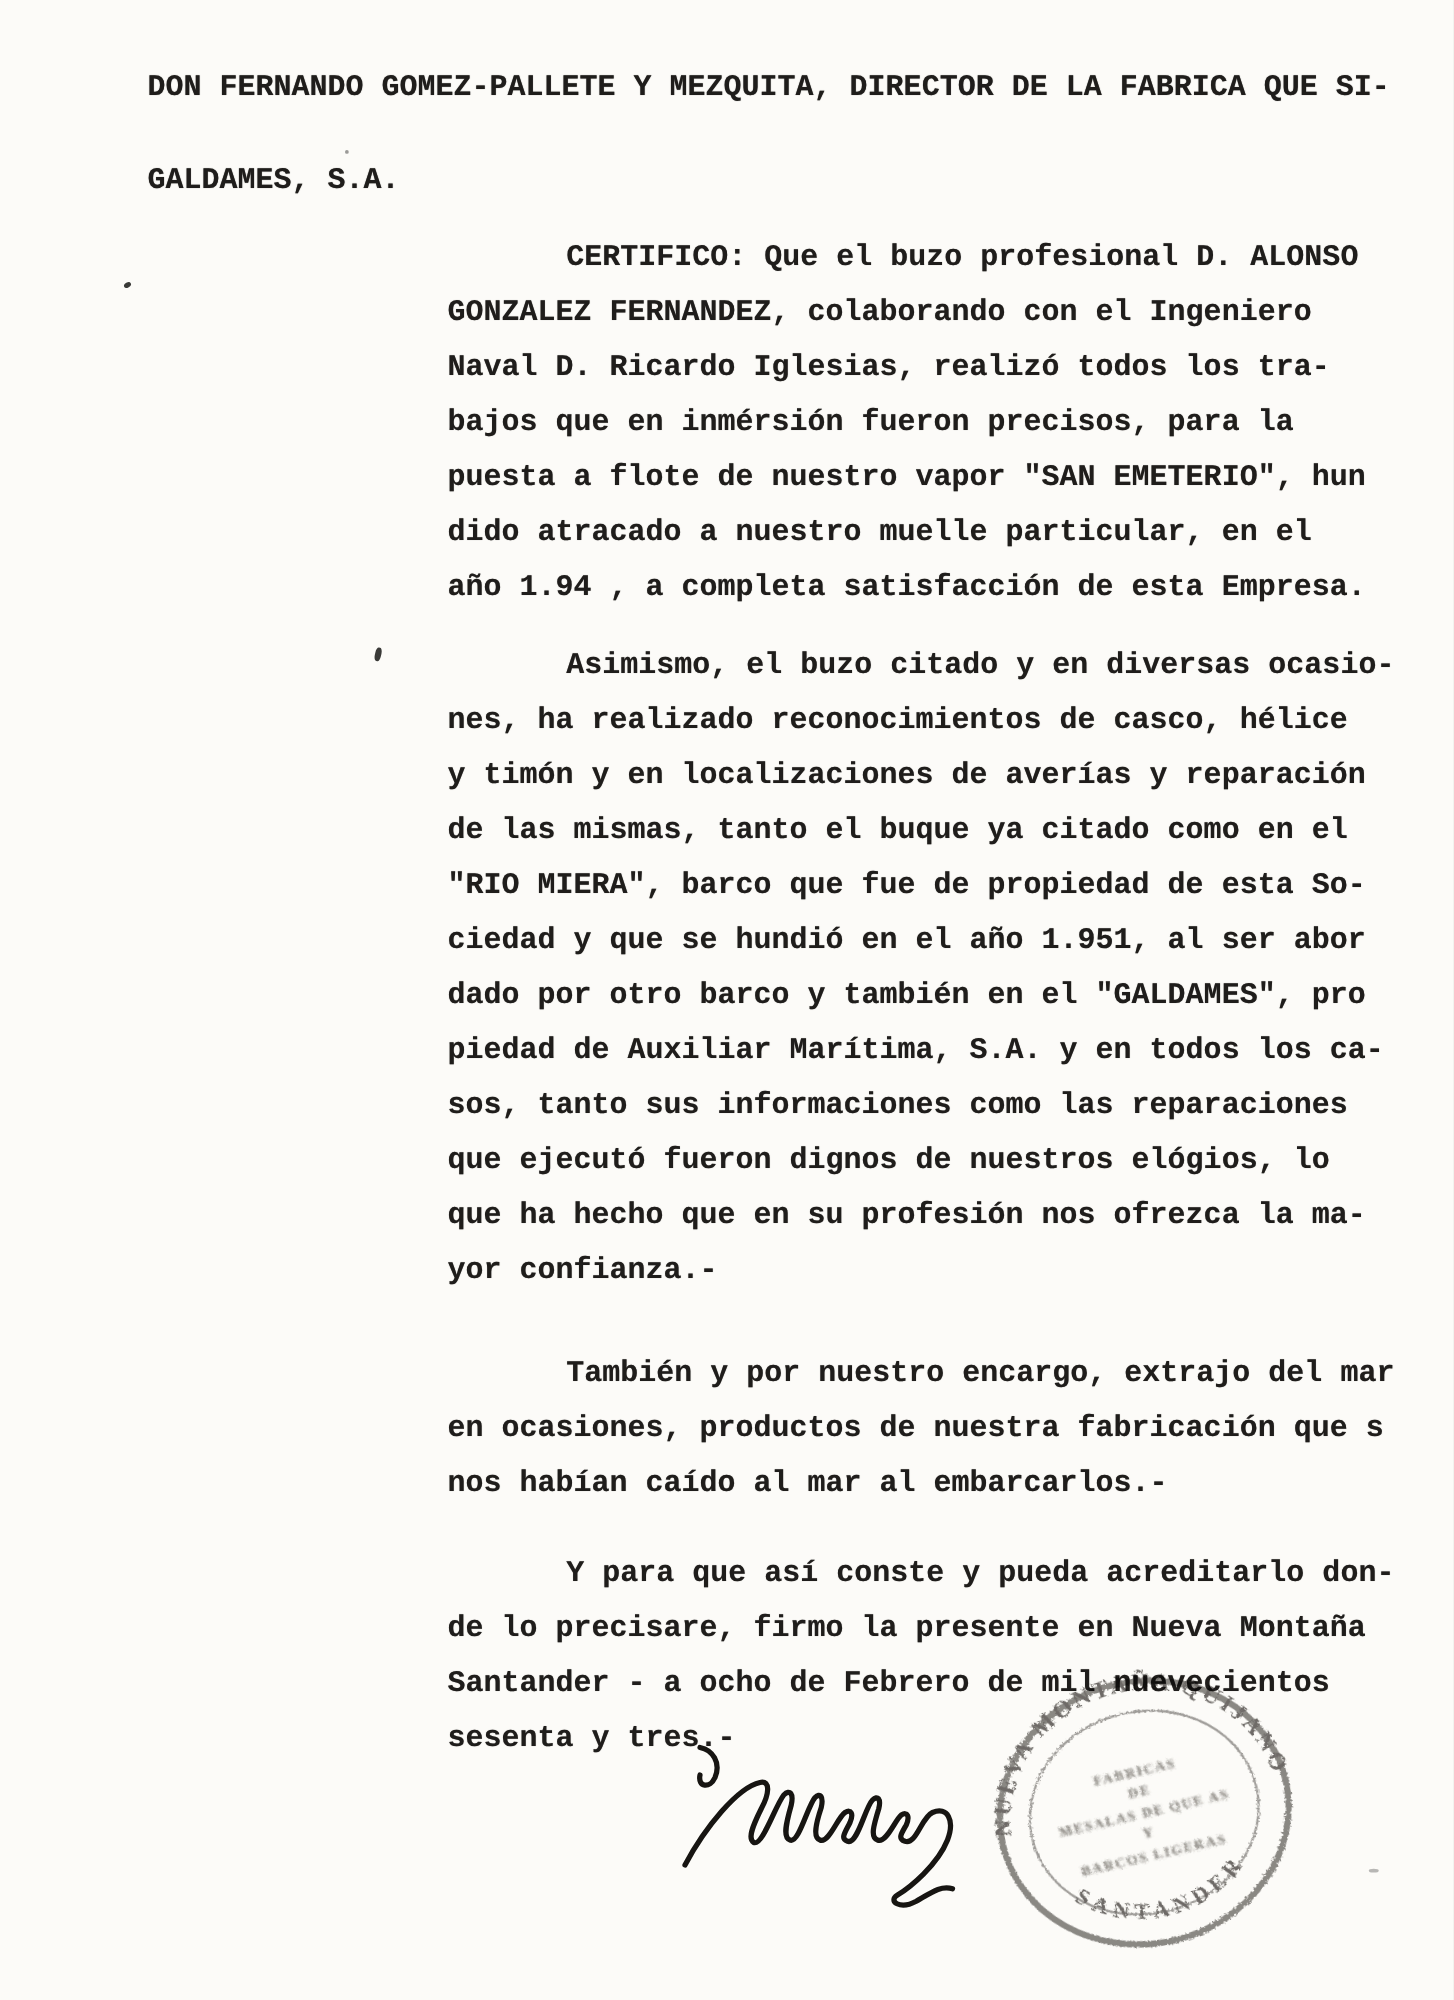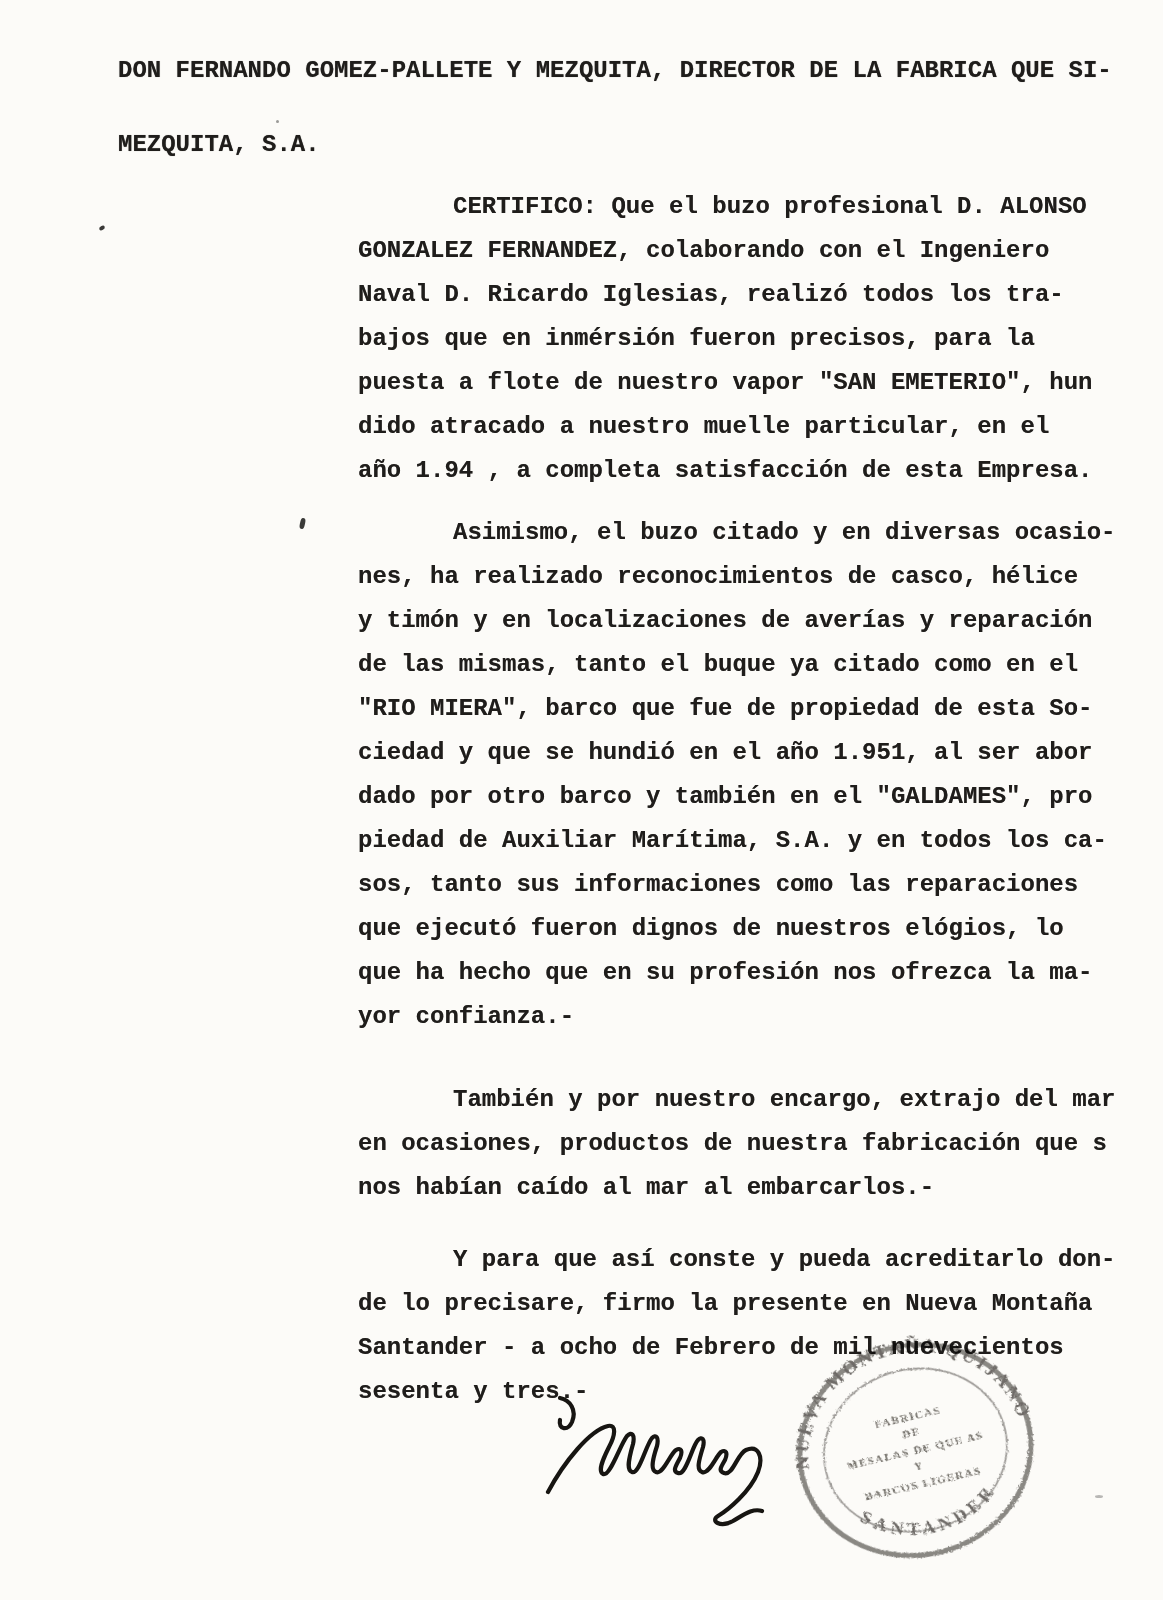--- a/index.html
+++ b/index.html
@@ -55,21 +55,21 @@
   }
   .stamp-center{filter:blur(.7px);}
 </style>
 </head>
 <body>
 
 <div class="page">
 
   <div class="doc-header">
     <div class="hline">DON FERNANDO GOMEZ-PALLETE Y MEZQUITA, DIRECTOR DE LA FABRICA QUE SI-</div>
-    <div class="hline">MEZQUITA, S.A.</div>
+    <div class="hline">GALDAMES, S.A.</div>
   </div>
 
   <div class="para p1">
     <div class="line indent">CERTIFICO: Que el buzo profesional D. ALONSO</div>
     <div class="line">GONZALEZ FERNANDEZ, colaborando con el Ingeniero</div>
     <div class="line">Naval D. Ricardo Iglesias, realizó todos los tra-</div>
     <div class="line">bajos que en inmérsión fueron precisos, para la</div>
     <div class="line">puesta a flote de nuestro vapor "SAN EMETERIO", hun</div>
     <div class="line">dido atracado a nuestro muelle particular, en el</div>
     <div class="line">año 1.94 , a completa satisfacción de esta Empresa.</div>

